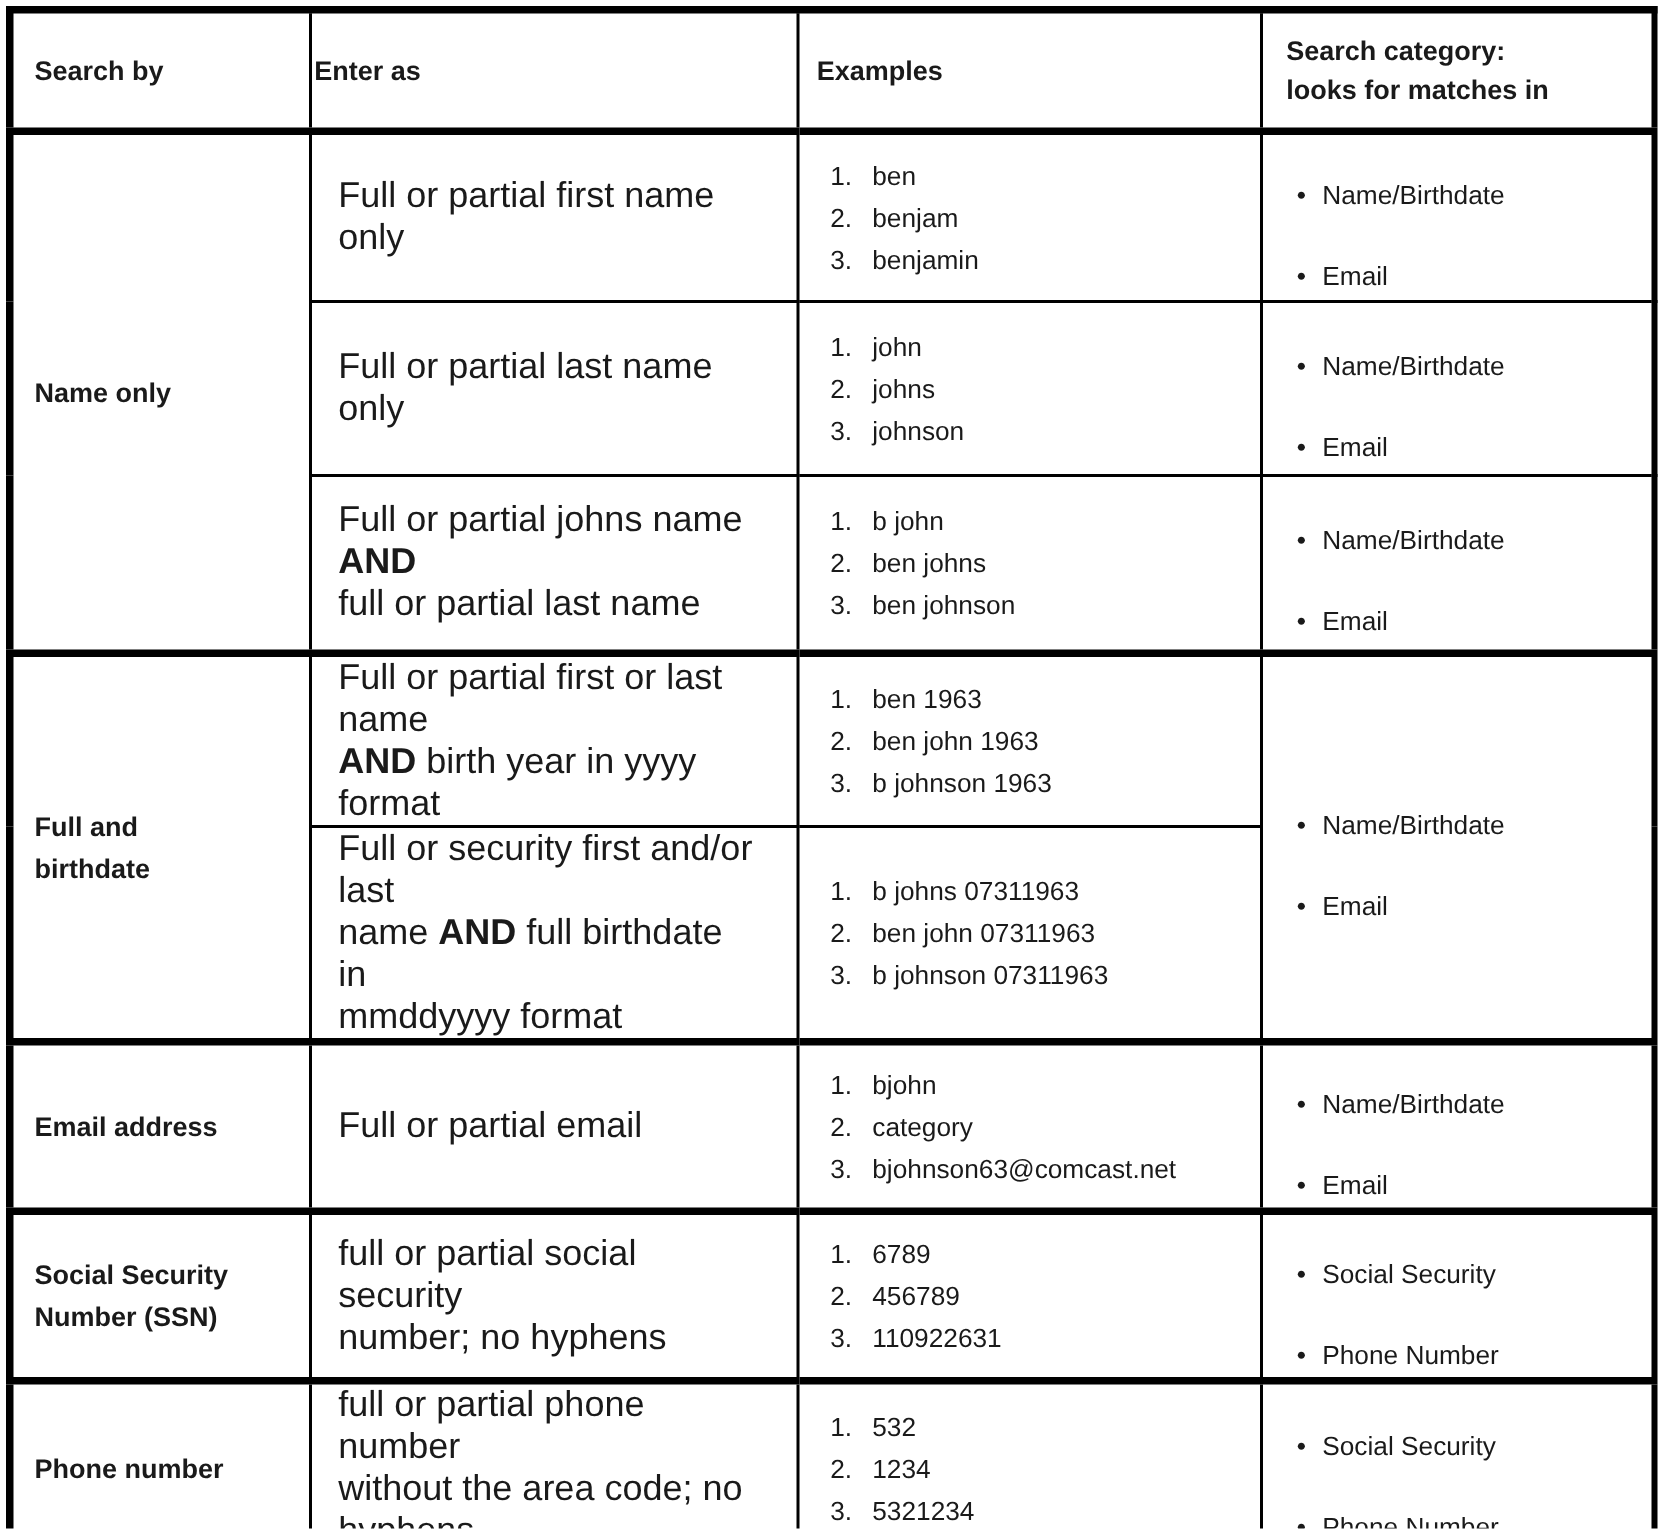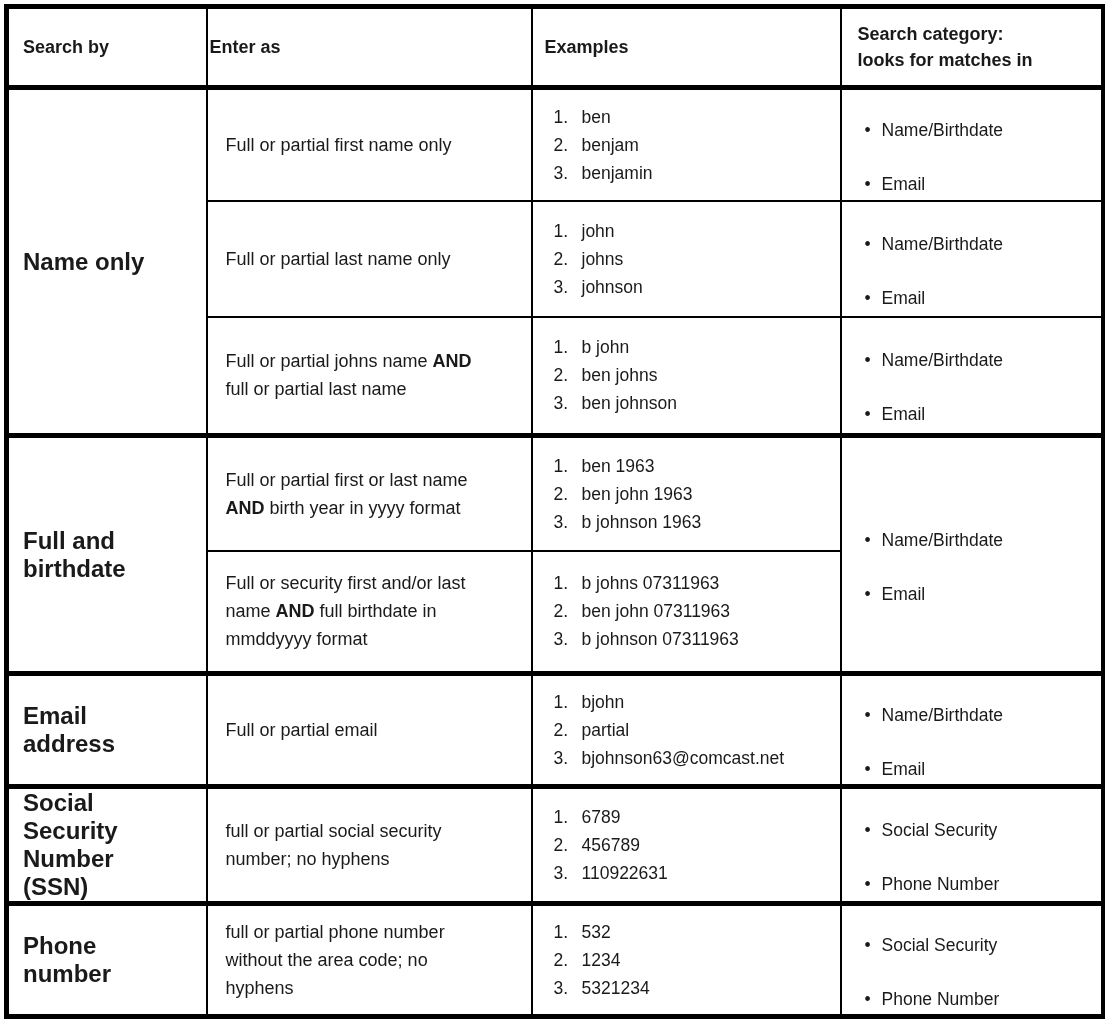--- a/index.html
+++ b/index.html
@@ -40,27 +40,27 @@
   th{
     font-size:18px;font-weight:bold;text-align:left;
     white-space:pre-line;line-height:26px;
   }
   .p1{padding-left:14px;padding-right:10px;}
   .p2{padding-left:2px;padding-right:10px;}
   .p3{padding-left:12px;padding-right:8px;}
   .p4{padding-left:16px;padding-right:8px;}
 
   .c-search{
-    font-size:24px;font-weight:bold;
+    font-size:18px;font-weight:bold;
     padding-left:14px;padding-right:24px;
     white-space:pre-line;line-height:28px;
   }
   .c-enter{
-    font-size:18px;line-height:28px;
-    padding-left:18px;padding-right:14px;
+    font-size:24px;line-height:28px;
+    padding-left:18px;padding-right:24px;
     white-space:pre-line;
   }
   .c-enter b{font-weight:bold;}
   .c-ex{font-size:17.5px;}
   .ex-list{counter-reset:ex;padding-left:21px;}
   .ex-item{display:flex;counter-increment:ex;line-height:28px;align-items:flex-end;}
   .ex-item::before{content:counter(ex) ".";flex:0 0 28px;width:28px;}
   .c-cat{font-size:17.5px;}
   .cat-list{padding-left:23px;}
   .cat-item{display:flex;line-height:30px;margin-top:24px;}
@@ -219,21 +219,21 @@
 
       <tr class="r6 gs">
         <td class="c-search">Email address</td>
         <td class="c-enter"><span><span>Full or partial email</span><b></b><span></span></span></td>
         <td class="c-ex">
           <div class="ex-list">
             <div class="ex-item">
                 <span>bjohn</span>
               </div>
             <div class="ex-item">
-                <span>partial</span>
+                <span>category</span>
               </div>
             <div class="ex-item">
                 <span>bjohnson63@comcast.net</span>
               </div>
           </div>
         </td>
         <td class="c-cat">
           <div class="cat-list">
             <div class="cat-item">
                 <span>Name/Birthdate</span>

